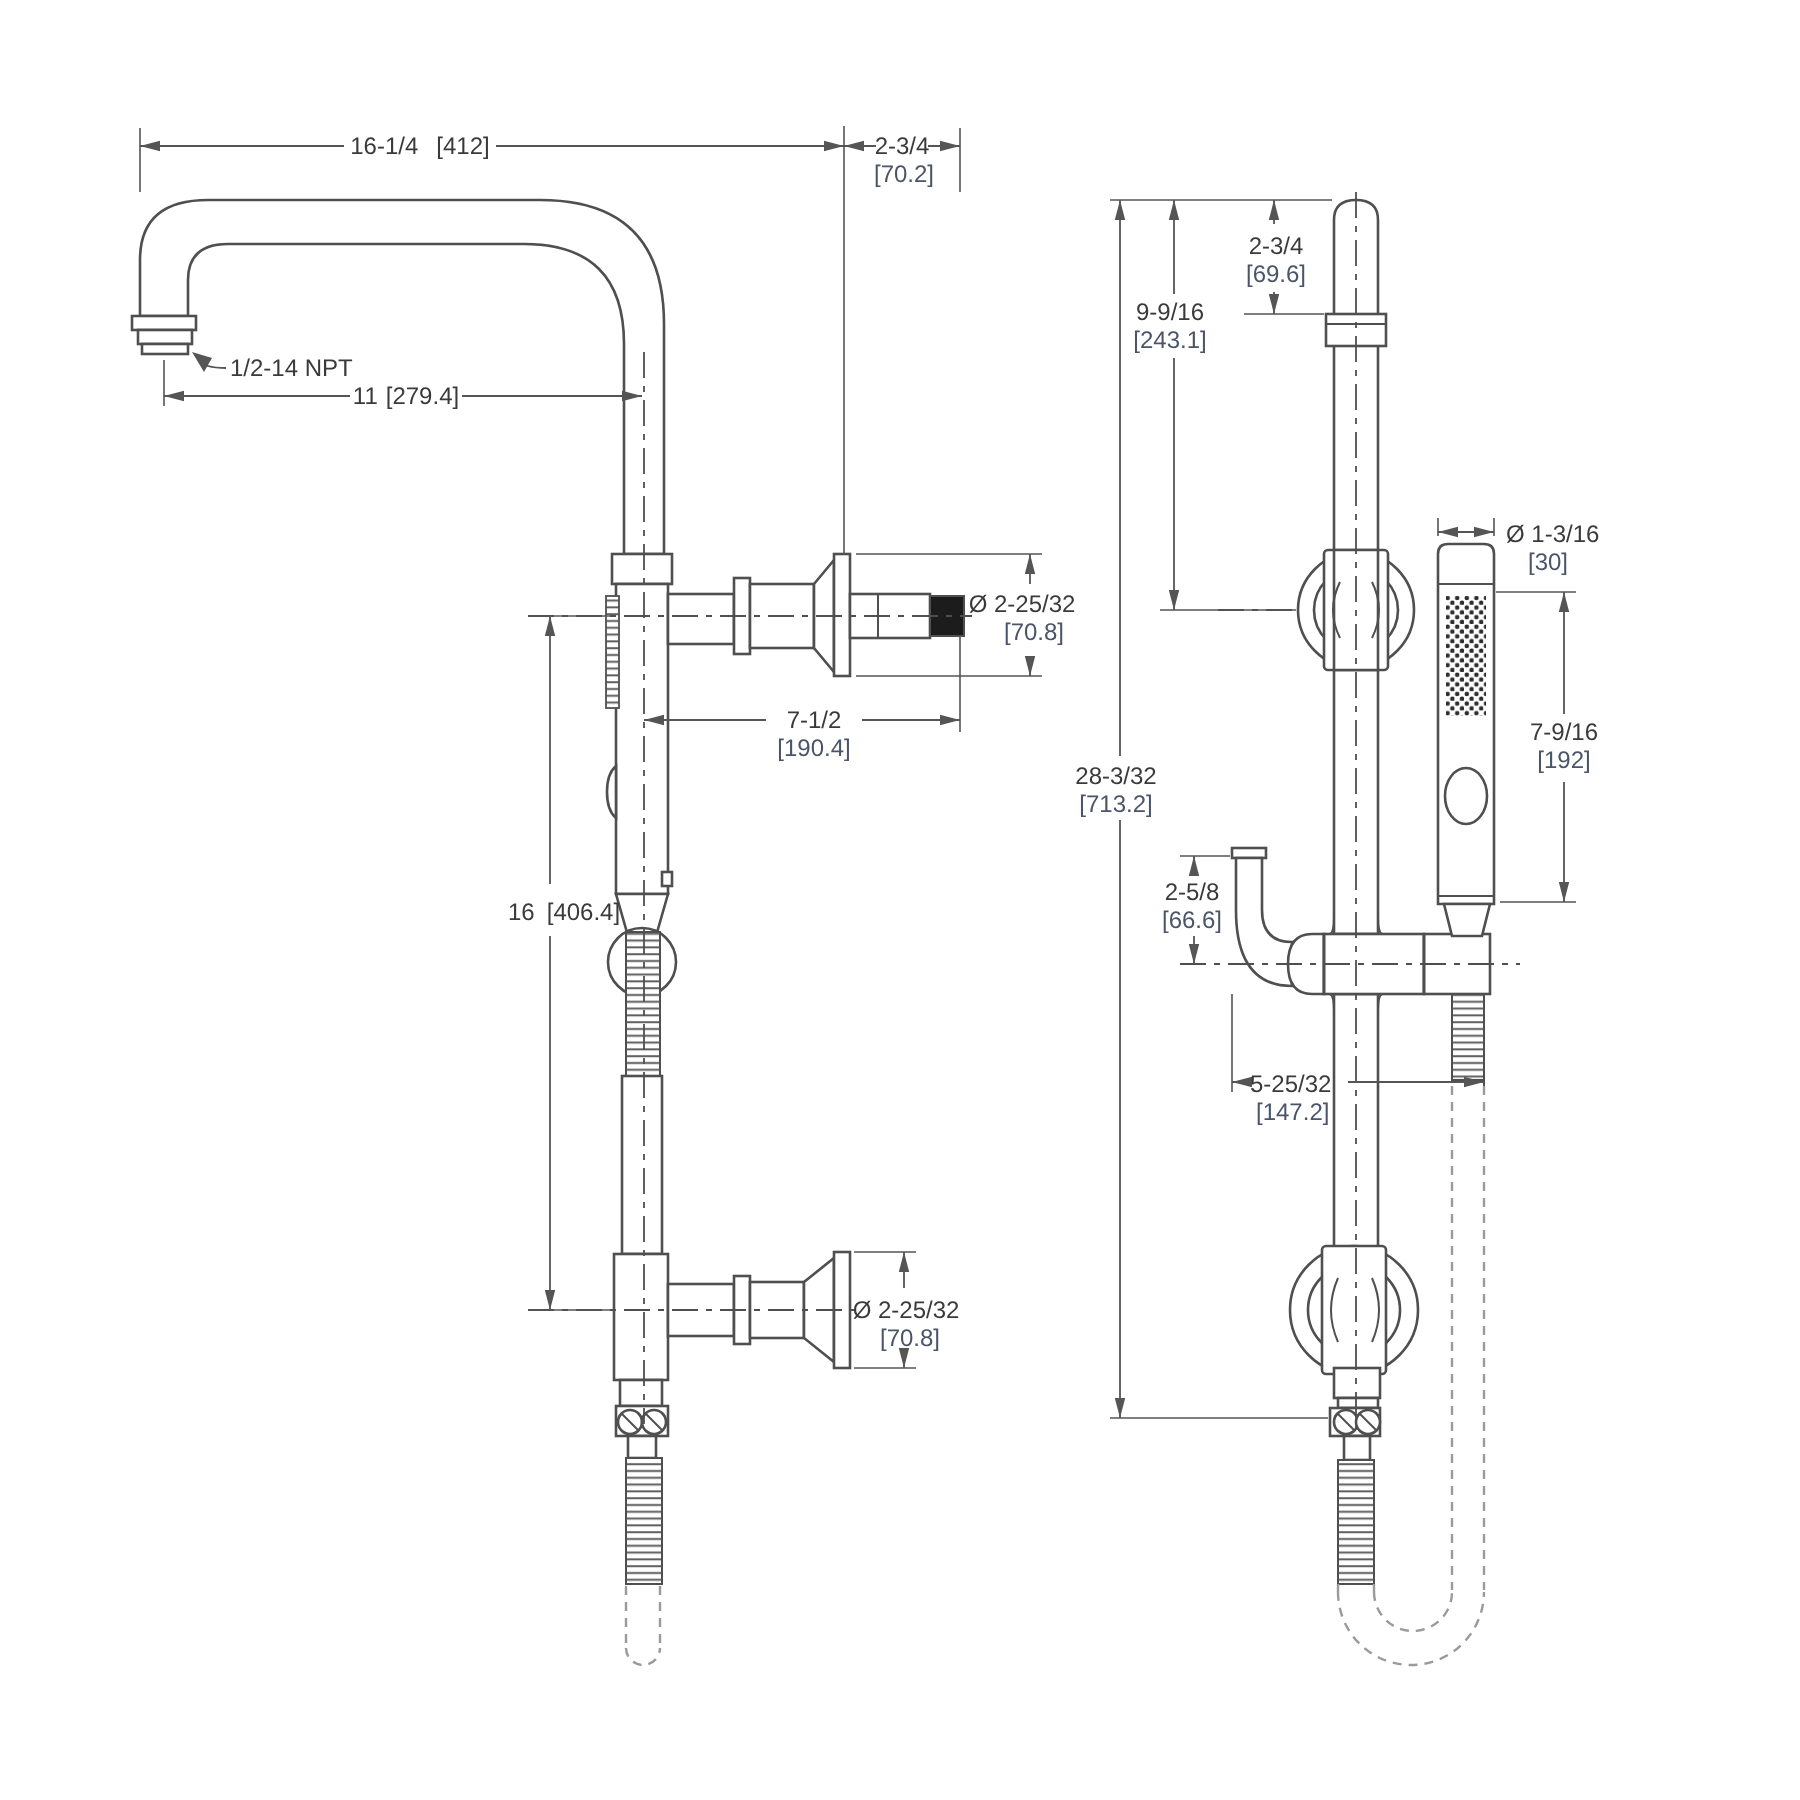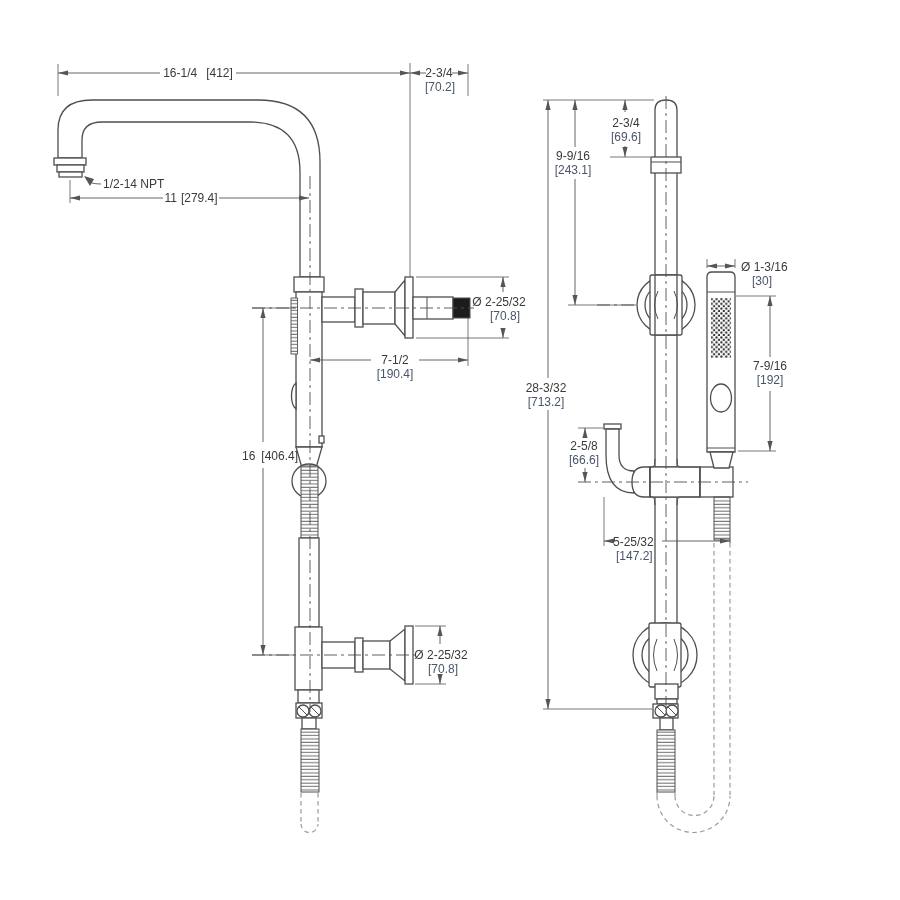--- a/index.html
+++ b/index.html
@@ -1,21 +1,21 @@
 <!DOCTYPE html>
 <html style="--line: #4f4f4f; --dim: #555555; --txt: #3a3a3a; --mm: #4a5568; --dash: #9a9a9a; --fillblk: #1c1c1c; --bg: #ffffff;"><head>
 <meta charset="utf-8">
 <style>
   :root{
     --line:#4f4f4f; --dim:#555555; --txt:#3a3a3a; --mm:#4a5568;
     --dash:#9a9a9a; --fillblk:#1c1c1c; --bg:#ffffff;
   }
   html,body{margin:0;padding:0;background:var(--bg);}
   .stage{width:820px;height:900px;position:relative;background:var(--bg);overflow:hidden;
-         font-family:"Liberation Sans", sans-serif;}
+         font-family:"Liberation Sans", sans-serif;padding-left:12px;}
   svg{display:block;}
   .ol{fill:#fff;stroke:var(--line);stroke-width:1.3;}
   .ol2{fill:none;stroke:var(--line);stroke-width:1.3;}
   .thin{fill:none;stroke:var(--line);stroke-width:1;}
   .dl{stroke:var(--dim);stroke-width:0.9;fill:none;}
   .ext{stroke:var(--dim);stroke-width:0.8;fill:none;}
   .cl{stroke:var(--line);stroke-width:0.9;fill:none;stroke-dasharray:13 4 3 4;}
   .hose{stroke:var(--dash);stroke-width:1.2;fill:none;stroke-dasharray:4.5 3.5;}
   .arr{fill:var(--dim);stroke:none;}
   text{fill:var(--txt);font-size:12px;font-family:"Liberation Sans", sans-serif;}

